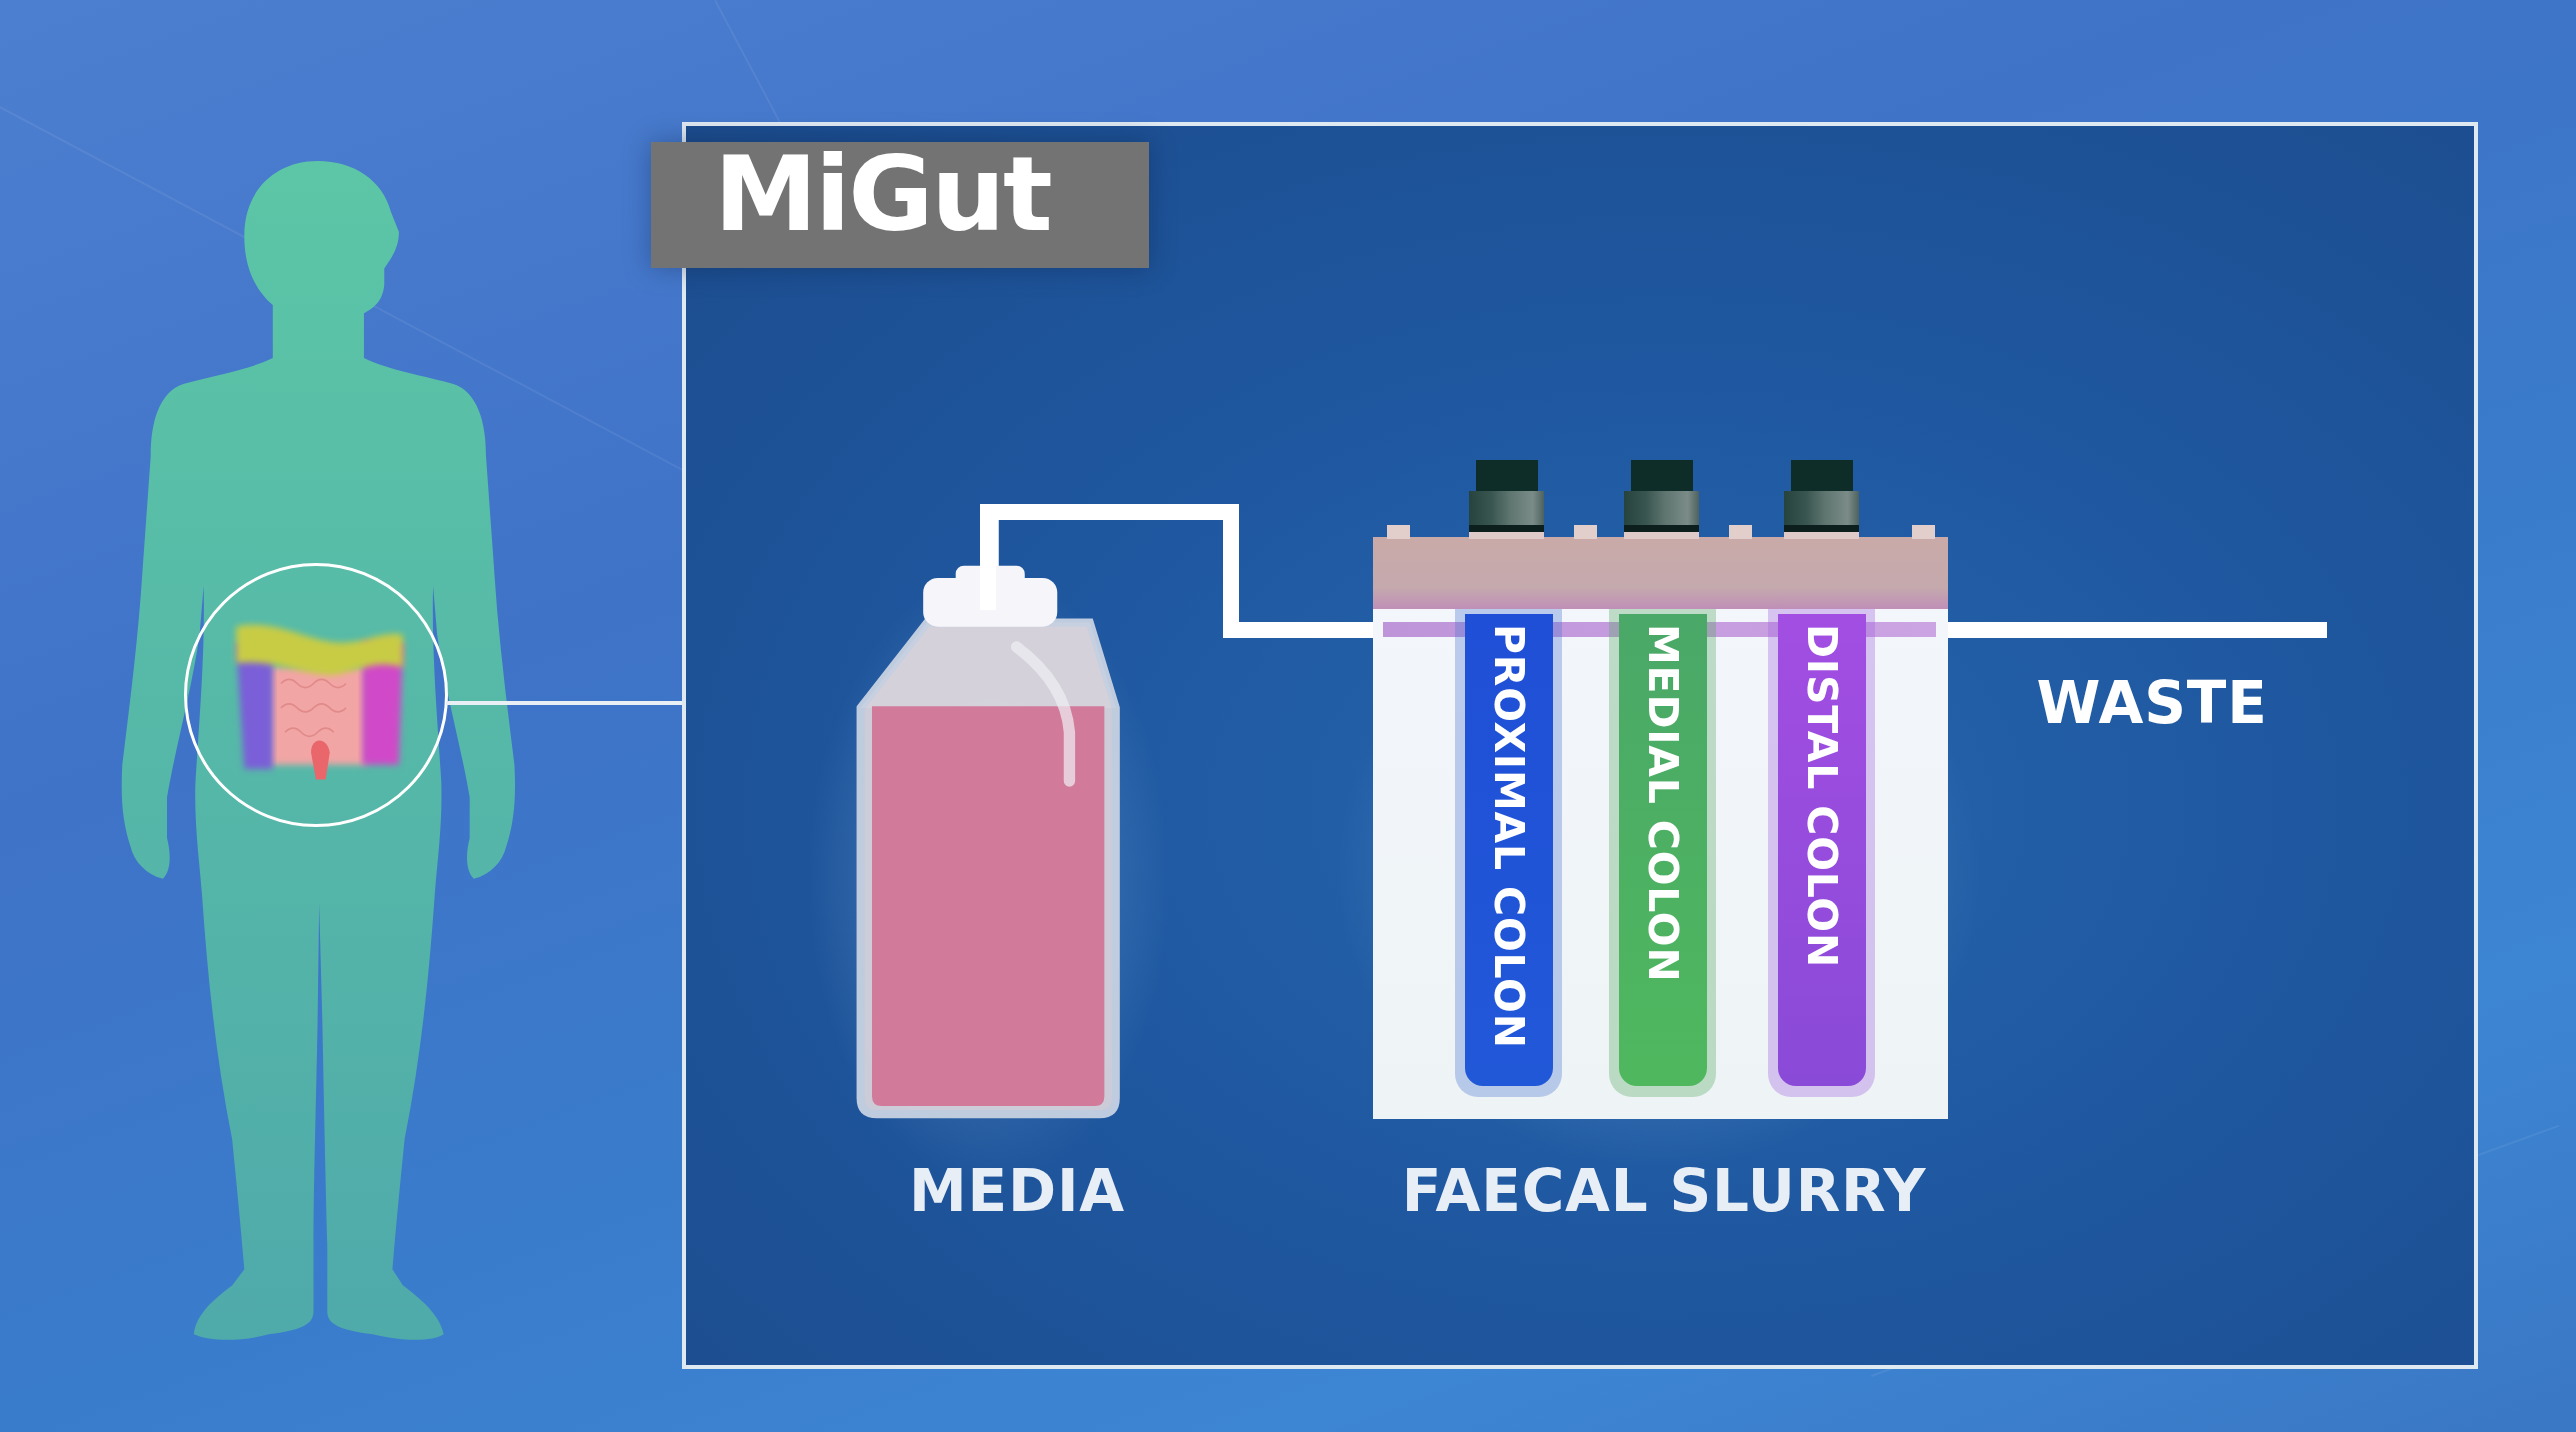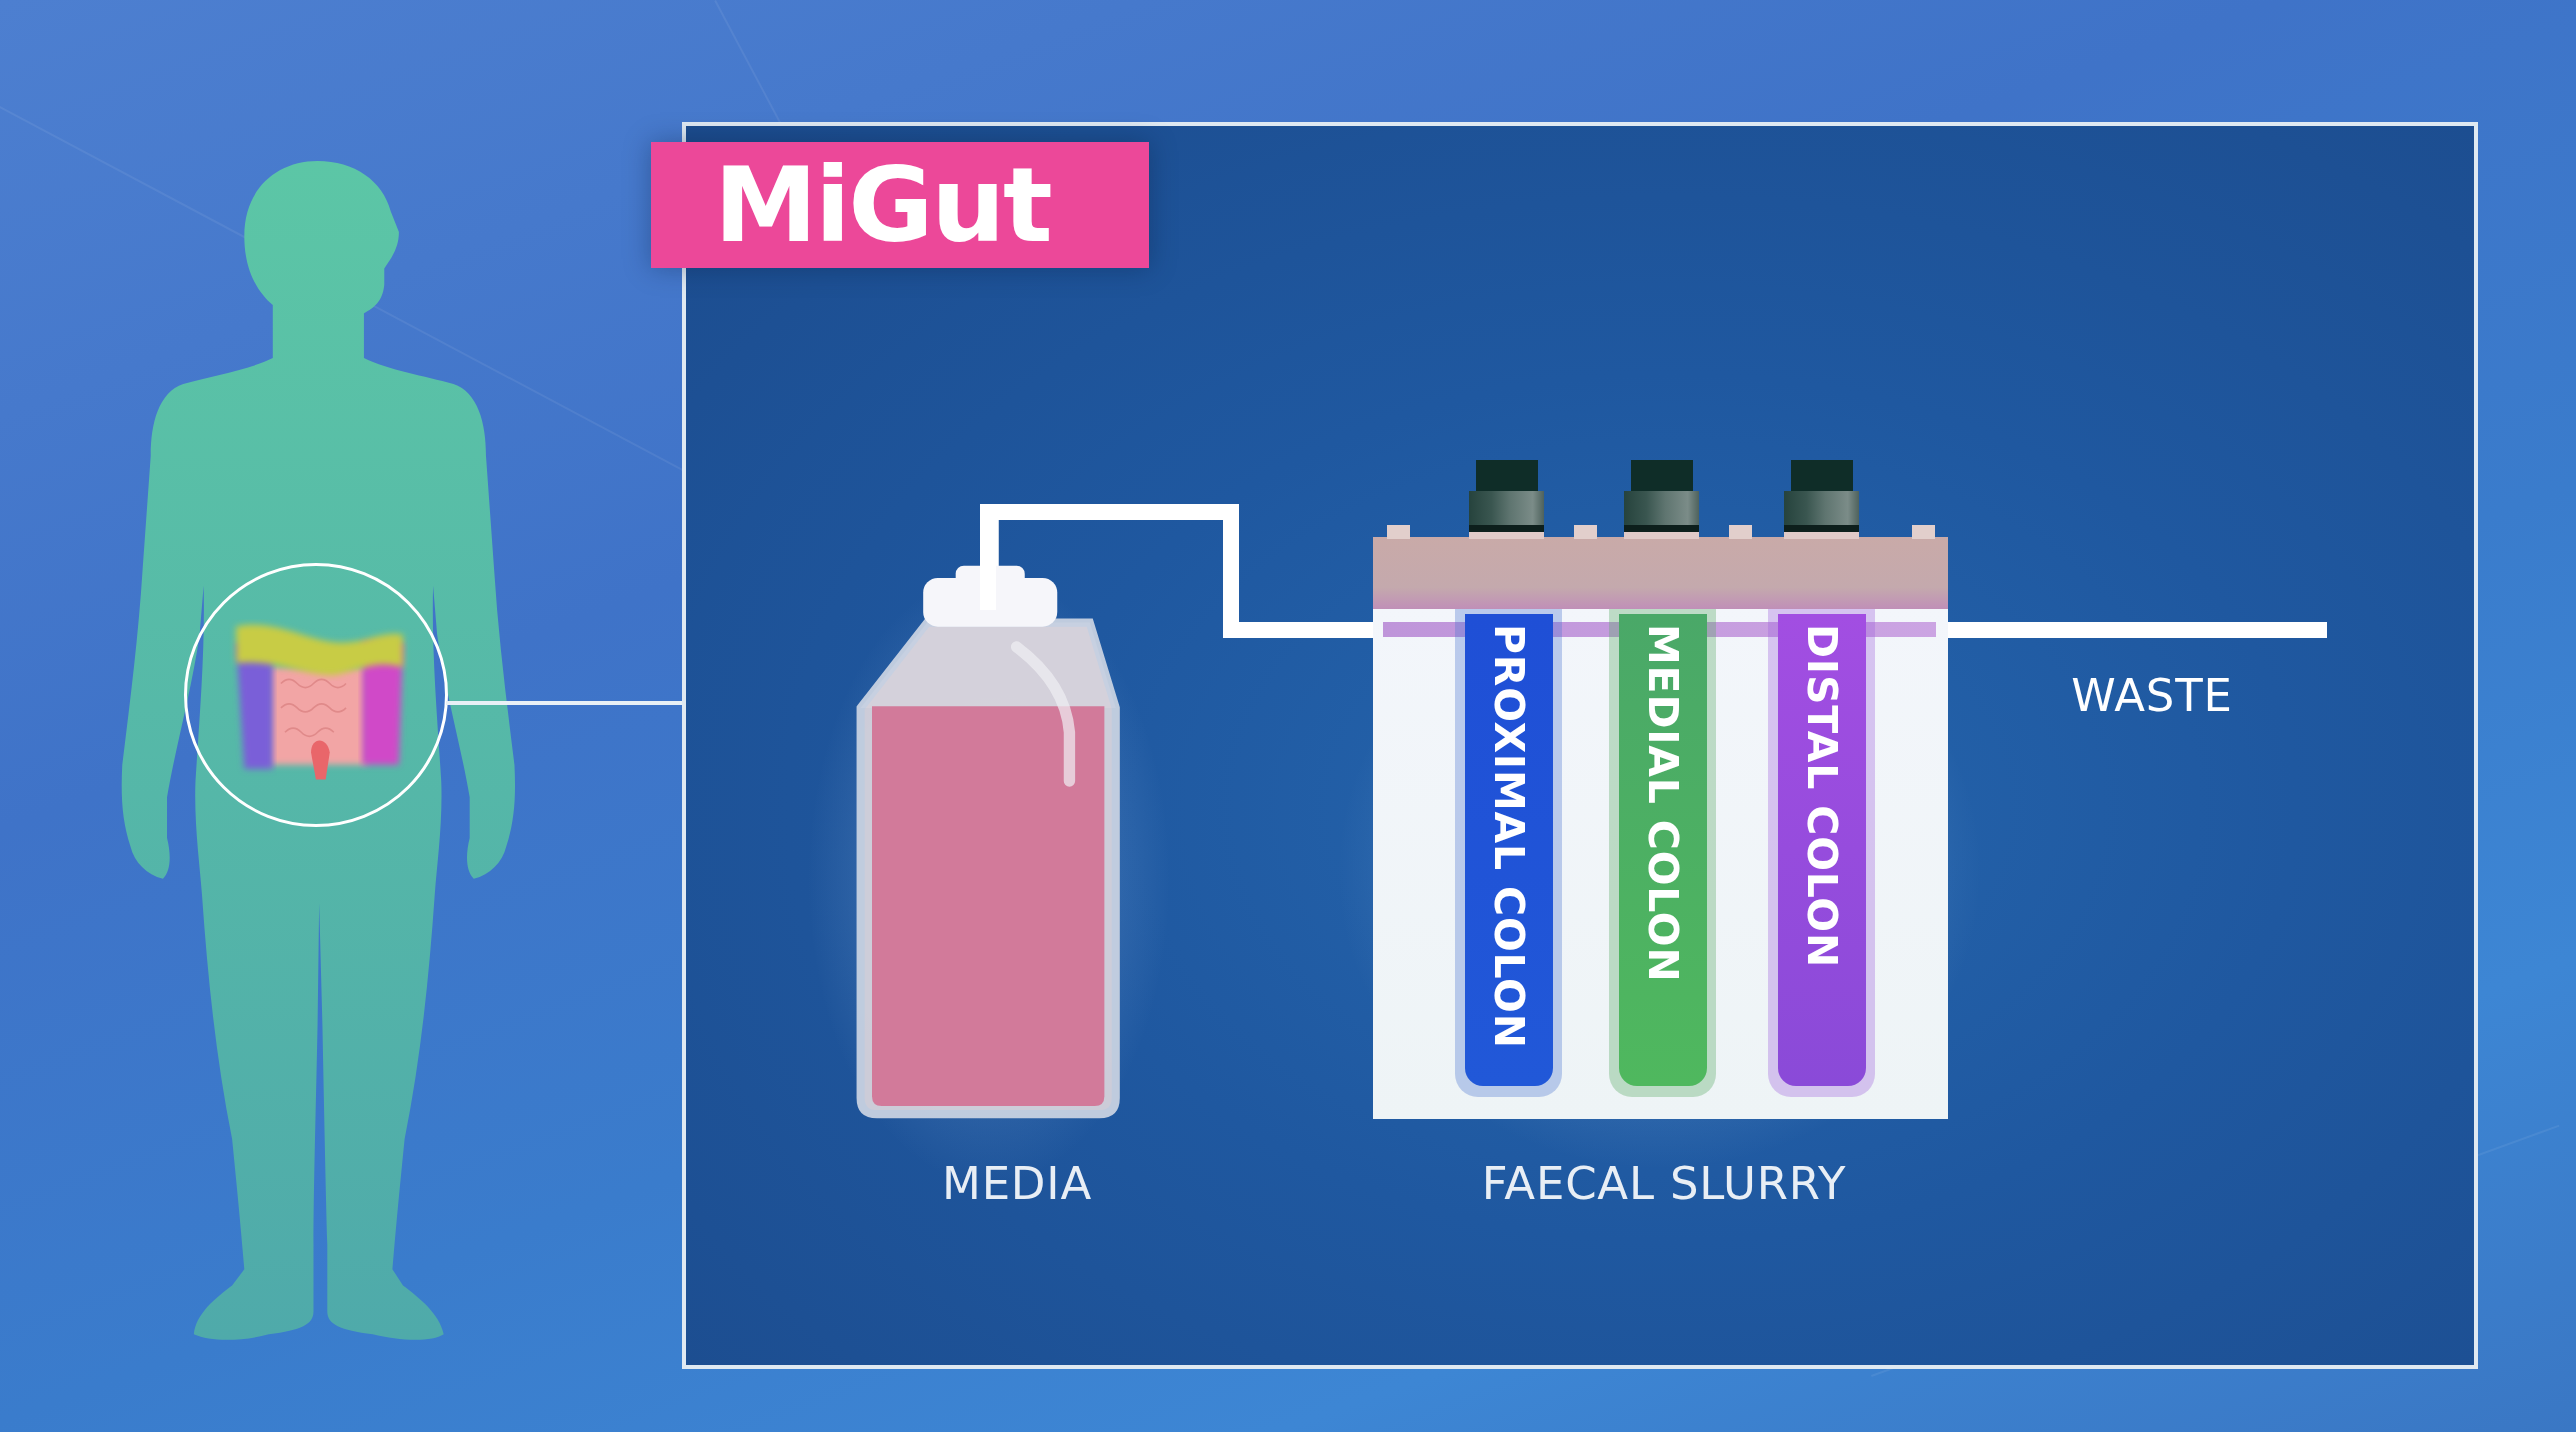--- a/index.html
+++ b/index.html
@@ -10,30 +10,30 @@
   }
   .bg-streak { position:absolute; background:rgba(255,255,255,0.07); transform-origin:0 0; }
   .abs { position:absolute; }
   #frame {
     position:absolute; left:682px; top:122px; width:1796px; height:1247px;
     border:4.1px solid #dfe9f2; box-sizing:border-box;
     background: radial-gradient(ellipse at 55% 55%, #2565ad 0%, #1f58a0 45%, #1c4c8e 100%);
   }
   #title-box {
     position:absolute; left:651px; top:142px; width:498px; height:126px;
-    background:#ec4899; box-shadow:0 0 24.4px rgba(10,30,60,0.35);
-    display:flex; align-items:center;
+    background:#737373; box-shadow:0 0 24.4px rgba(10,30,60,0.35);
+    display:flex; align-items:flex-start;
   }
   #title-text {
     margin-left:63px; color:#ffffff; font-family:"DejaVu Sans", sans-serif;
     font-weight:bold; font-size:104px; letter-spacing:-2.4px; line-height:1;
   }
   .label {
     position:absolute; color:#e8eef5; font-family:"DejaVu Sans", sans-serif;
-    font-weight:normal; font-size:45px; letter-spacing:0.8px; white-space:nowrap;
+    font-weight:bold; font-size:58px; letter-spacing:0.8px; white-space:nowrap;
     transform:translateX(-50%);
   }
   .pipe { position:absolute; background:#ffffff; }
   
   #reactor-glow {
     position:absolute; left:1334px; top:570px; width:651px; height:602px;
     background: radial-gradient(ellipse at center, rgba(200,230,255,0.35) 0%, rgba(200,230,255,0) 70%);
   }
   #reactor-body {
     position:absolute; left:1373px; top:606px; width:575px; height:513px;

